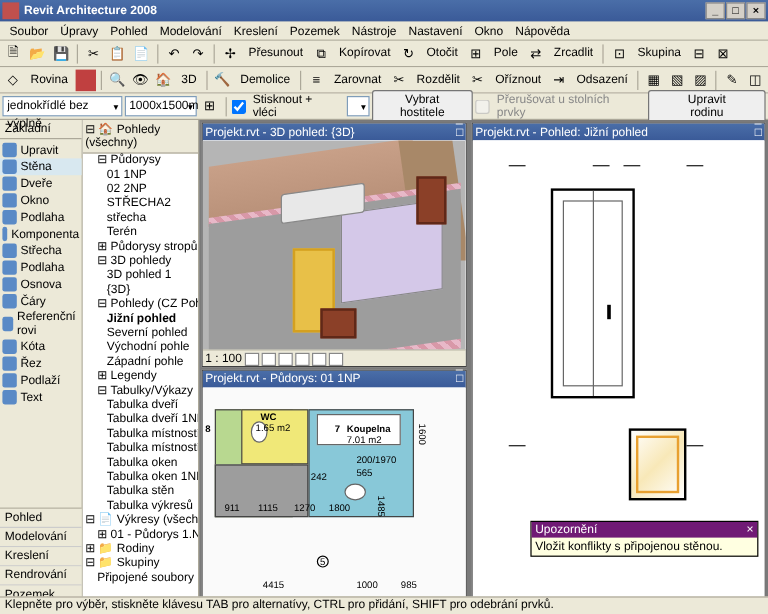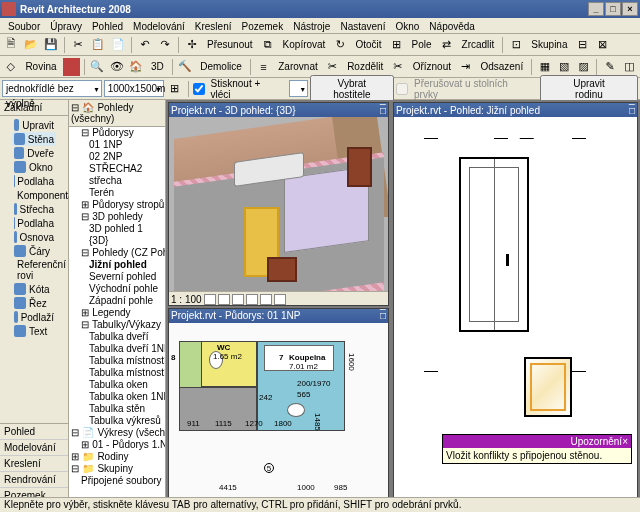--- a/index.html
+++ b/index.html
@@ -13,21 +13,21 @@
 .toolbar{background:#ece9d8;height:22px;display:flex;align-items:center;padding:0 2px;gap:2px;border-bottom:1px solid #aca899}
 .tb{width:18px;height:18px;border:1px solid transparent;display:flex;align-items:center;justify-content:center;font-size:11px}
 .tsep{width:1px;height:16px;background:#aca899;margin:0 2px}
 .tlbl{padding:0 4px;font-size:10px}
 .tdrop{border:1px solid #7f9db9;background:#fff;height:17px;padding:0 14px 0 3px;font-size:10px;position:relative;line-height:15px}
 .tdrop::after{content:"▾";position:absolute;right:2px;top:1px;font-size:8px}
 .tchk{width:12px;height:12px}
 .main{display:flex;height:420px}
 .leftcol{width:69px;background:#ece9d8;border-right:1px solid #aca899;display:flex;flex-direction:column}
 .lefthead{background:#ece9d8;padding:2px 4px;font-size:10px;border-bottom:1px solid #aca899}
-.leftitems{flex:1;padding:2px 12px}
+.leftitems{flex:1;padding:2px 0}
 .li{display:flex;align-items:center;padding:1px 2px;gap:3px;font-size:10px}
 .li .ic{width:12px;height:12px;background:#5a8ac6;border-radius:2px}
 .lefttabs{border-top:1px solid #aca899}
 .lt{padding:2px 4px;font-size:10px;border-bottom:1px solid #ccc;background:#ece9d8}
 .browser{width:97px;background:#fff;border-right:1px solid #aca899;overflow:hidden;font-size:9px}
 .bhead{background:#ece9d8;padding:2px;border-bottom:1px solid #aca899}
 .bline{padding:0 2px;white-space:nowrap;line-height:12px}
 .bind{padding-left:12px}
 .bind2{padding-left:20px}
 .bbold{font-weight:bold}
@@ -65,21 +65,21 @@
 
 .elev{background:#fff;position:relative;height:100%}
 .edoor{position:absolute;left:65px;top:40px;width:70px;height:175px;border:2px solid #000}
 .edoor::before{content:"";position:absolute;left:8px;top:8px;right:8px;bottom:8px;border:1px solid #666}
 .edoor::after{content:"";position:absolute;left:50%;top:0;bottom:0;width:1px;background:#666}
 .ehandle{position:absolute;right:18px;top:95px;width:3px;height:12px;background:#000}
 .ewin{position:absolute;left:130px;top:240px;width:48px;height:60px;border:2px solid #000;background:linear-gradient(135deg,#fff,#f8e8b8,#fff)}
 .ewin::before{content:"";position:absolute;left:4px;top:4px;right:4px;bottom:4px;border:2px solid #e8a030}
 .emarks{position:absolute;font-size:14px;color:#000}
 .tooltip{position:absolute;right:8px;bottom:48px;width:190px;background:#ffffe1;border:1px solid #000;font-size:10px;z-index:100}
-.tthead{background:#a21caf;color:#fff;padding:1px 3px;font-size:9px;display:flex;justify-content:flex-end}
+.tthead{background:#701a75;color:#fff;padding:1px 3px;font-size:9px;display:flex;justify-content:space-between}
 .ttbody{padding:2px 3px}
 .statusbar{position:absolute;bottom:0;left:0;right:0;height:15px;background:#ece9d8;border-top:1px solid #aca899;padding:1px 4px;font-size:10px}
 </style>
 </head>
 <body>
 
 <div class="titlebar">
   <div class="icon"></div>
   <span>Revit Architecture 2008</span>
   <div class="wbtns">

